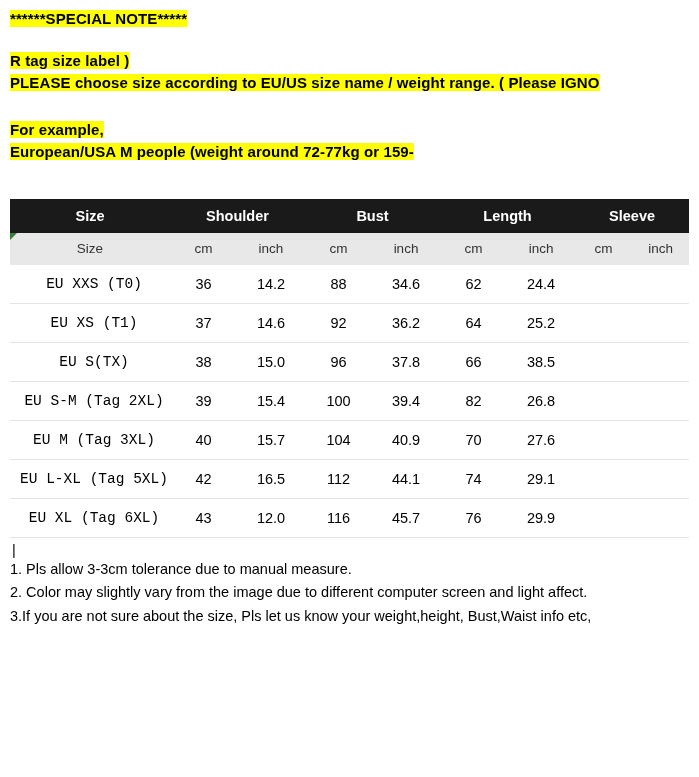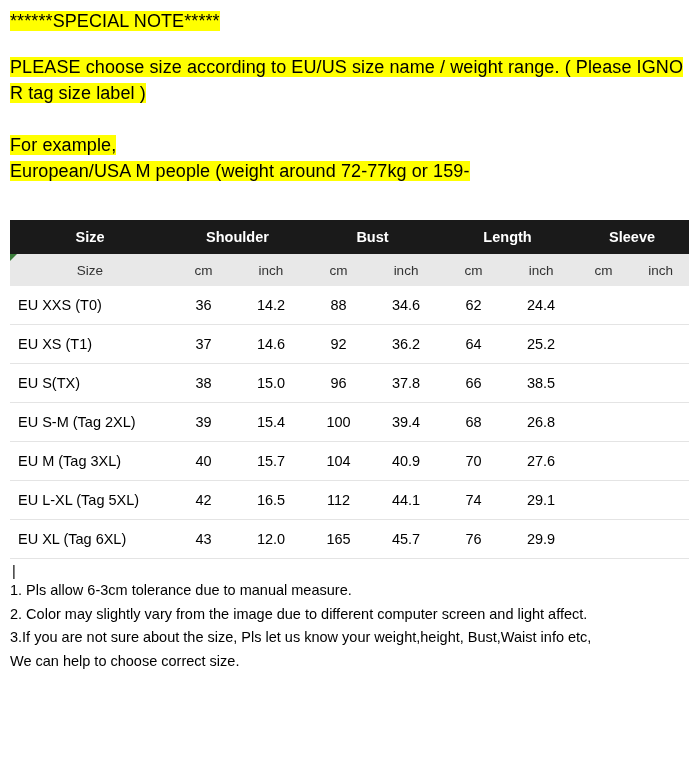--- a/index.html
+++ b/index.html
@@ -21,22 +21,23 @@
     width: 699px;
   }
   .note-block {
     line-height: 1.45;
   }
   .hl {
     background: #ffff00;
   }
   .note-line {
     margin: 0 0 0 0;
-    font-size: 18px;
+    font-size: 15px;
     letter-spacing: 0.1px;
+    font-weight: bold;
   }
   .spacer-md { height: 20px; }
   .spacer-lg { height: 26px; }
 
   table.size-table {
     border-collapse: collapse;
     width: 679px;
     margin-top: 16px;
     table-layout: fixed;
   }
@@ -63,22 +64,23 @@
   }
   .data-row td {
     background: #ffffff;
     font-size: 14.5px;
     height: 38px;
     vertical-align: middle;
     text-align: center;
     border-bottom: 1px solid #e4e4e4;
   }
   .data-row td.label {
-    text-align: left;
+    text-align: center;
     padding-left: 8px;
+    font-family: Liberation Mono, monospace;
   }
   .corner-mark {
     position: relative;
   }
   .corner-mark:after {
     content: "";
     position: absolute;
     left: 0;
     top: 0;
     border-left: 7px solid #3a7d3a;
@@ -97,22 +99,22 @@
   }
 </style>
 </head>
 <body>
 
 <div class="page">
 
   <div class="note-block">
     <div class="note-line"><span class="hl">******SPECIAL NOTE*****</span></div>
     <div class="spacer-md"></div>
+    <div class="note-line"><span class="hl">R tag size label )</span></div>
     <div class="note-line"><span class="hl">PLEASE choose size according to EU/US size name / weight range.  ( Please IGNO</span></div>
-    <div class="note-line"><span class="hl">R tag size label )</span></div>
     <div class="spacer-lg"></div>
     <div class="note-line"><span class="hl">For example,</span></div>
     <div class="note-line"><span class="hl">European/USA M people (weight around 72-77kg or 159-</span></div>
   </div>
 
   <div class="spacer-md"></div>
 
   <table class="size-table">
     <colgroup>
       <col style="width:160px">
@@ -177,21 +179,21 @@
         <td>38.5</td>
         <td></td>
         <td></td>
       </tr>
       <tr class="data-row">
         <td class="label">EU S-M (Tag 2XL)</td>
         <td>39</td>
         <td>15.4</td>
         <td>100</td>
         <td>39.4</td>
-        <td>68</td>
+        <td>82</td>
         <td>26.8</td>
         <td></td>
         <td></td>
       </tr>
       <tr class="data-row">
         <td class="label">EU M (Tag 3XL)</td>
         <td>40</td>
         <td>15.7</td>
         <td>104</td>
         <td>40.9</td>
@@ -208,31 +210,30 @@
         <td>44.1</td>
         <td>74</td>
         <td>29.1</td>
         <td></td>
         <td></td>
       </tr>
       <tr class="data-row">
         <td class="label">EU XL (Tag 6XL)</td>
         <td>43</td>
         <td>12.0</td>
-        <td>165</td>
+        <td>116</td>
         <td>45.7</td>
         <td>76</td>
         <td>29.9</td>
         <td></td>
         <td></td>
       </tr>
     </tbody>
   </table>
 
   <div class="footer">
     <div class="caret-line">|</div>
-    <div>1. Pls allow 6-3cm tolerance due to manual measure.</div>
+    <div>1. Pls allow 3-3cm tolerance due to manual measure.</div>
     <div>2. Color may slightly vary from the image due to different computer screen and light affect.</div>
     <div>3.If you are not sure about the size, Pls let us know your weight,height, Bust,Waist info etc,</div>
-    <div>  We can help to choose correct size.</div>
   </div>
 
 </div>
 
 </body></html>

